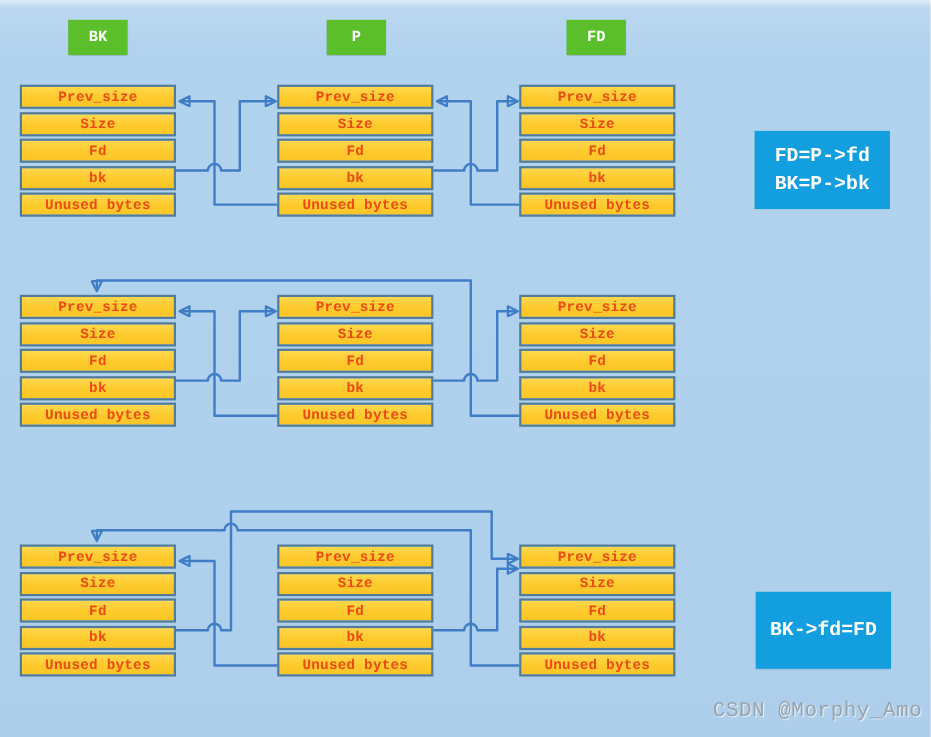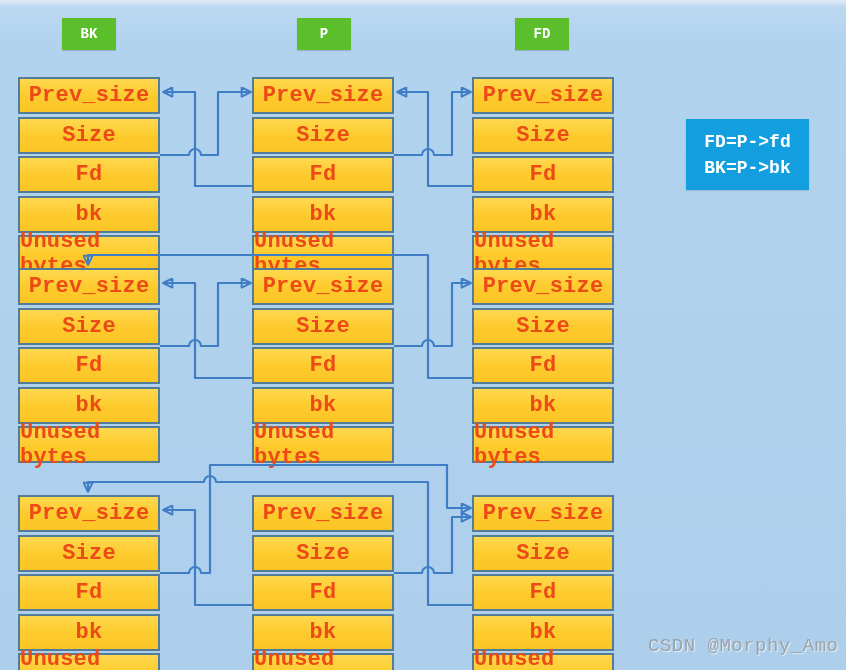--- a/index.html
+++ b/index.html
@@ -10,25 +10,25 @@
     padding-left:40px;
   }
   .plabel{
     position:absolute;width:54px;height:32px;background:#5bbe2b;
     color:#ffffff;font-weight:bold;font-size:14px;
     display:flex;align-items:center;justify-content:center;
     box-shadow:0 1px 1px rgba(0,0,0,.15);
   }
   .chunk{position:absolute;width:142px;}
   .cell{
-    height:37px;margin-bottom:2.6px;box-sizing:border-box;
+    height:22px;margin-bottom:2.6px;box-sizing:border-box;
     background:linear-gradient(180deg,#ffd84e 0%,#fdca2c 55%,#fcc526 100%);
     border:2px solid #527c98;
     display:flex;align-items:center;justify-content:center;
-    color:#ec4a16;font-weight:bold;font-size:22px;letter-spacing:.2px;
+    color:#ec4a16;font-weight:bold;font-size:13px;letter-spacing:.2px;
   }
   .note{
     position:absolute;width:123px;background:#129edf;
     color:#ffffff;font-weight:bold;font-size:18px;line-height:26px;
     display:flex;flex-direction:column;align-items:center;justify-content:center;
     text-align:right;box-shadow:0 1px 2px rgba(0,0,0,.12);
   }
   svg.wires{position:absolute;left:0;top:0;pointer-events:none;}
   svg.wires path{stroke:#3f7ec6;stroke-width:2.2;fill:none;stroke-linejoin:round;}
   .watermark{
@@ -132,16 +132,19 @@
     <path d="M252,605 H195 V510 H165" marker-end="url(#ah)"></path>
     <path d="M160,573 H189 A6,6 0 0 1 201,573 H210 V465 H447 V508 H469" marker-end="url(#ah)"></path>
     <path d="M394,573 H422 A6,6 0 0 1 434,573 H452 V517 H469" marker-end="url(#ah)"></path>
     <path d="M472,605 H428 V482 H216 A6,6 0 0 0 204,482 H88 V490" marker-end="url(#ah)"></path>
   </svg>
 
   <div class="note" style="left:686px;top:119px;height:71px">
     <span>FD=P-&gt;fd</span>
     <span>BK=P-&gt;bk</span>
   </div>
+  <div class="note" style="left:687px;top:538px;height:70px">
+    <span>BK-&gt;fd=FD</span>
+  </div>
 
   <div class="watermark">CSDN @Morphy_Amo</div>
 
 </div>
 
 </body></html>

